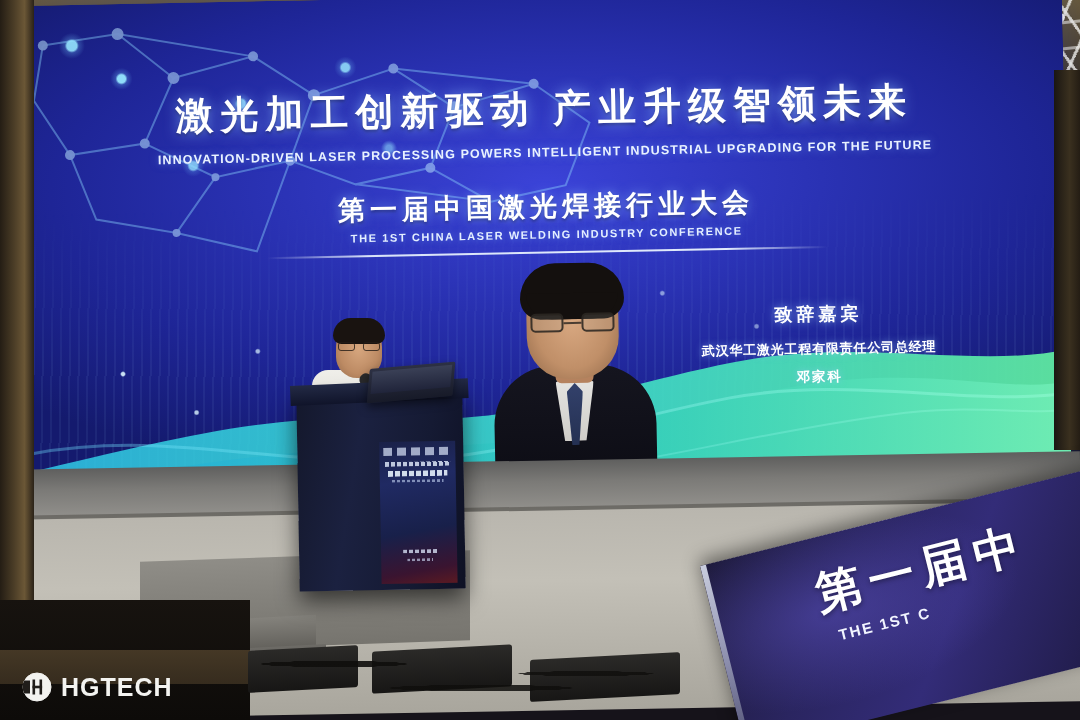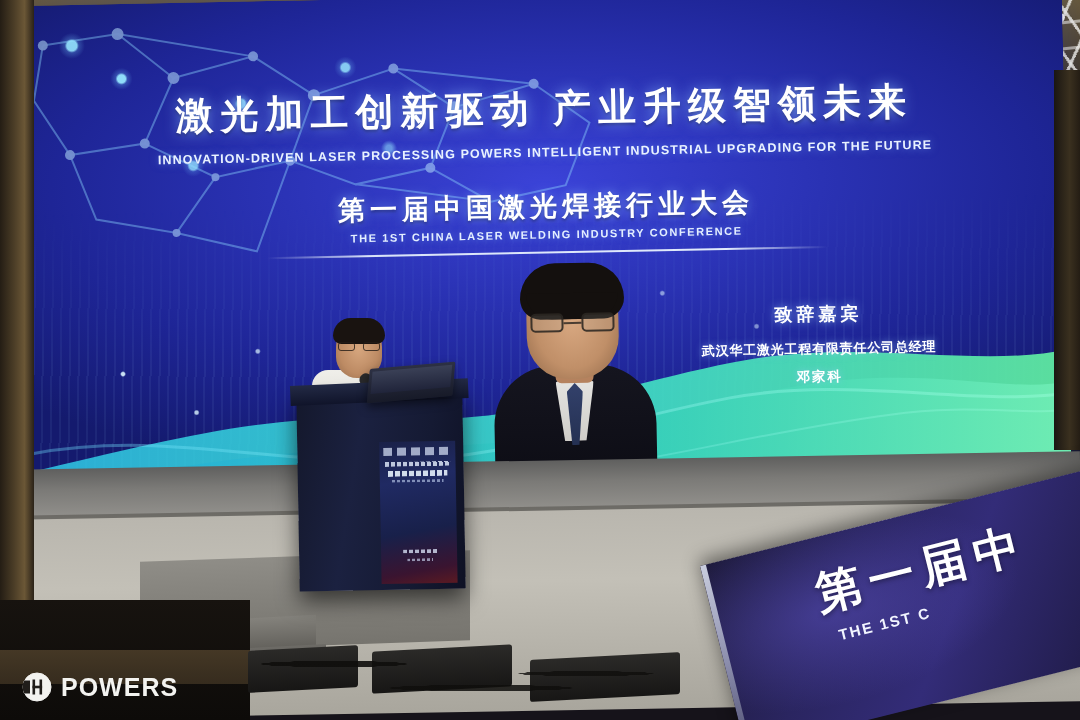--- a/index.html
+++ b/index.html
@@ -611,16 +611,16 @@
       <svg viewBox="0 0 30 30" width="30" height="30">
         <circle cx="15" cy="15" r="14" fill="#f3f3f0"></circle>
         <path d="M15 1 A14 14 0 0 0 15 29 A10 10 0 0 1 15 1 Z" fill="#3b3b38" opacity=".0"></path>
         <circle cx="15" cy="15" r="14" fill="none" stroke="#f3f3f0" stroke-width="1"></circle>
         <path d="M2.2 8.5 A14 14 0 0 0 2.2 21.5 L8 21.5 L8 8.5 Z" fill="#201d1a"></path>
         <rect x="10.5" y="7.5" width="2.6" height="15" fill="#201d1a"></rect>
         <rect x="17.5" y="7.5" width="2.6" height="15" fill="#201d1a"></rect>
         <rect x="10.5" y="13.7" width="9.6" height="2.6" fill="#201d1a"></rect>
       </svg>
     </div>
-    <div class="logo-text">POWERS</div>
+    <div class="logo-text">HGTECH</div>
   </div>
 
 </div>
 
 </body></html>

